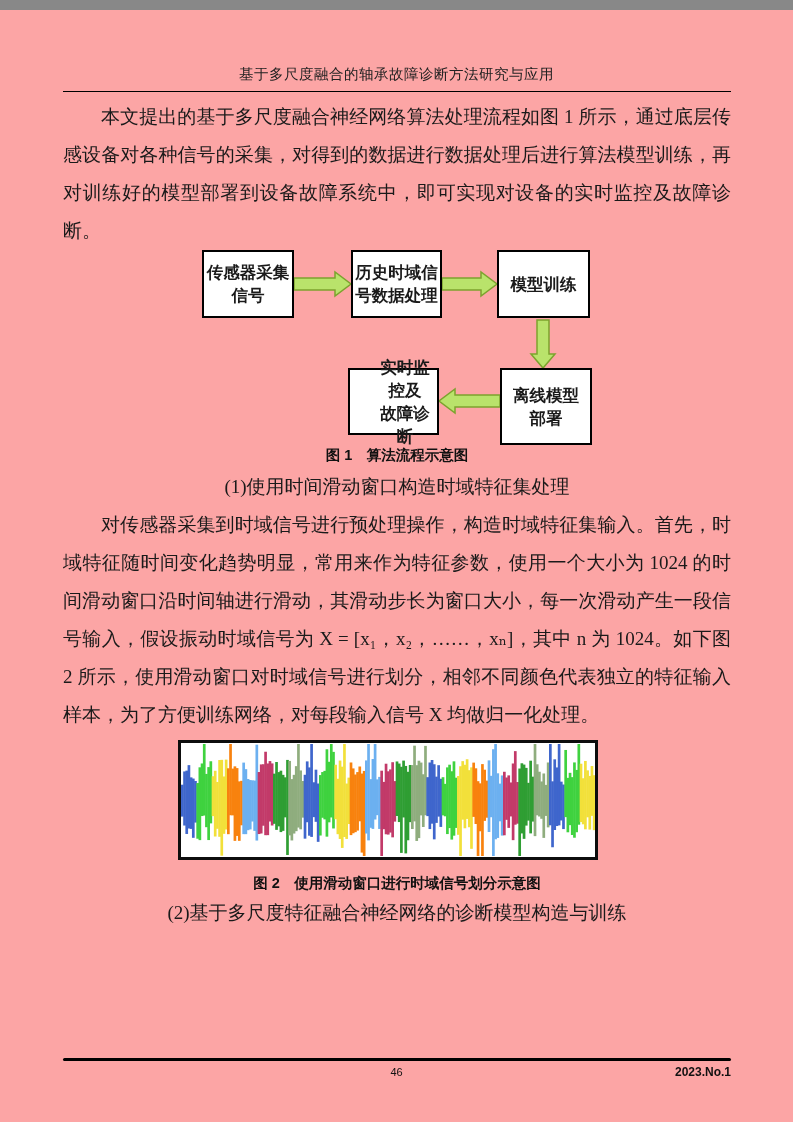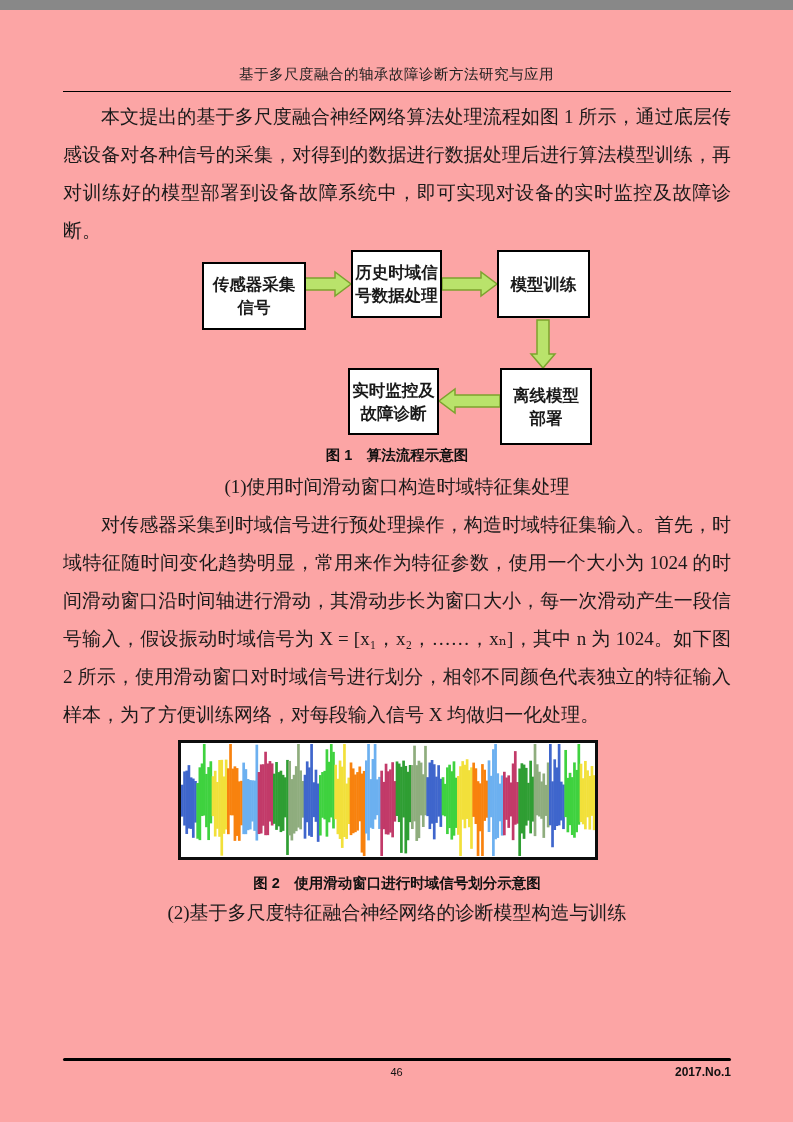--- a/index.html
+++ b/index.html
@@ -45,25 +45,25 @@
   .flow-node{
     position:absolute;
     box-sizing:border-box;
     border:2px solid #000;
     background:#fff;
     display:flex;align-items:center;justify-content:center;
     text-align:center;
     font-weight:bold;font-size:16.5px;line-height:23px;
     white-space:pre-line;
   }
-  .node-1{left:139px;top:12px;width:104px;height:68px;}
+  .node-1{left:139px;top:0;width:92px;height:68px;}
   .node-2{left:288px;top:0;width:91px;height:68px;}
   .node-3{left:434px;top:0;width:93px;height:68px;}
   .node-4{left:437px;top:118px;width:92px;height:77px;}
-  .node-5{left:285px;top:118px;width:91px;height:67px;}
+  .node-5{left:285px;top:118px;width:91px;height:67px;padding-left:23px;}
   .flow-arrows{position:absolute;left:0;top:0;width:668px;height:188px;}
   .fig-caption{
     margin:8px 0 0 0;
     text-align:center;
     font-family:"Liberation Sans","DejaVu Sans",sans-serif;
     font-weight:bold;font-size:14.5px;line-height:22px;
     color:#111;
   }
   .fig1-caption{margin-top:6px;margin-bottom:2px;}
   
@@ -327,15 +327,15 @@
 
     <p class="fig-caption fig2-caption">图 2　使用滑动窗口进行时域信号划分示意图</p>
 
     <h3 class="section-heading">(2)基于多尺度特征融合神经网络的诊断模型构造与训练</h3>
 
 
   </div>
 
   <div class="footer-rule"></div>
   <div class="footer-pageno">46</div>
-  <div class="footer-issue">2017.No.1</div>
+  <div class="footer-issue">2023.No.1</div>
 
 </div>
 
 </body></html>

